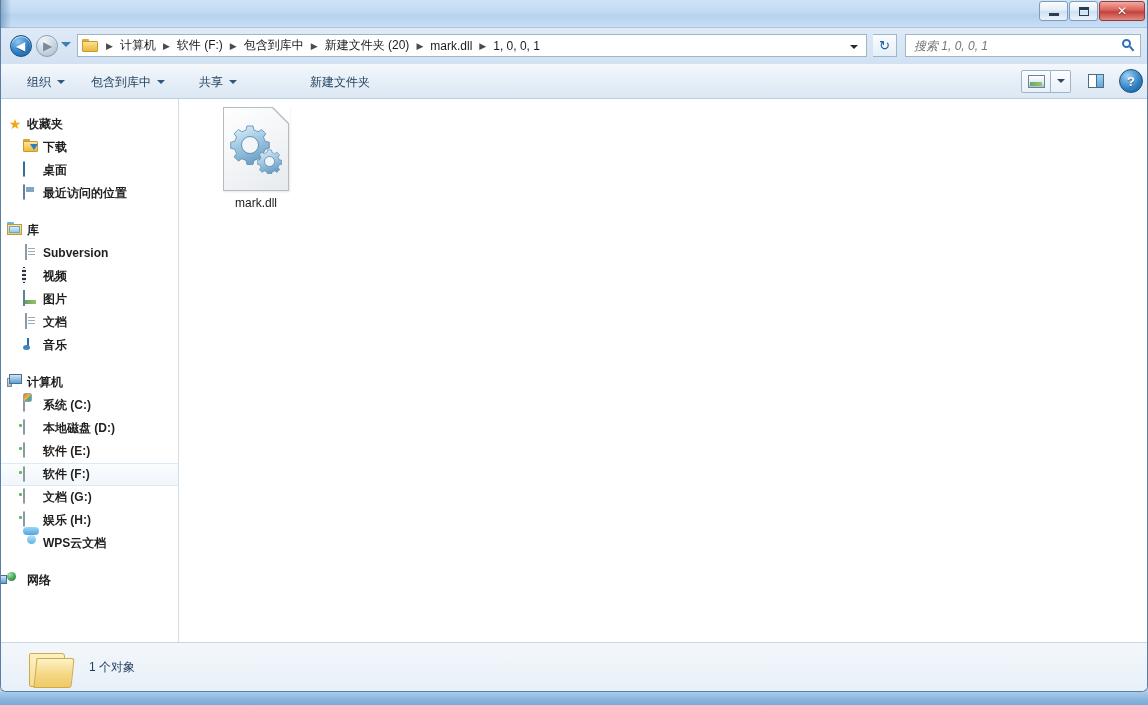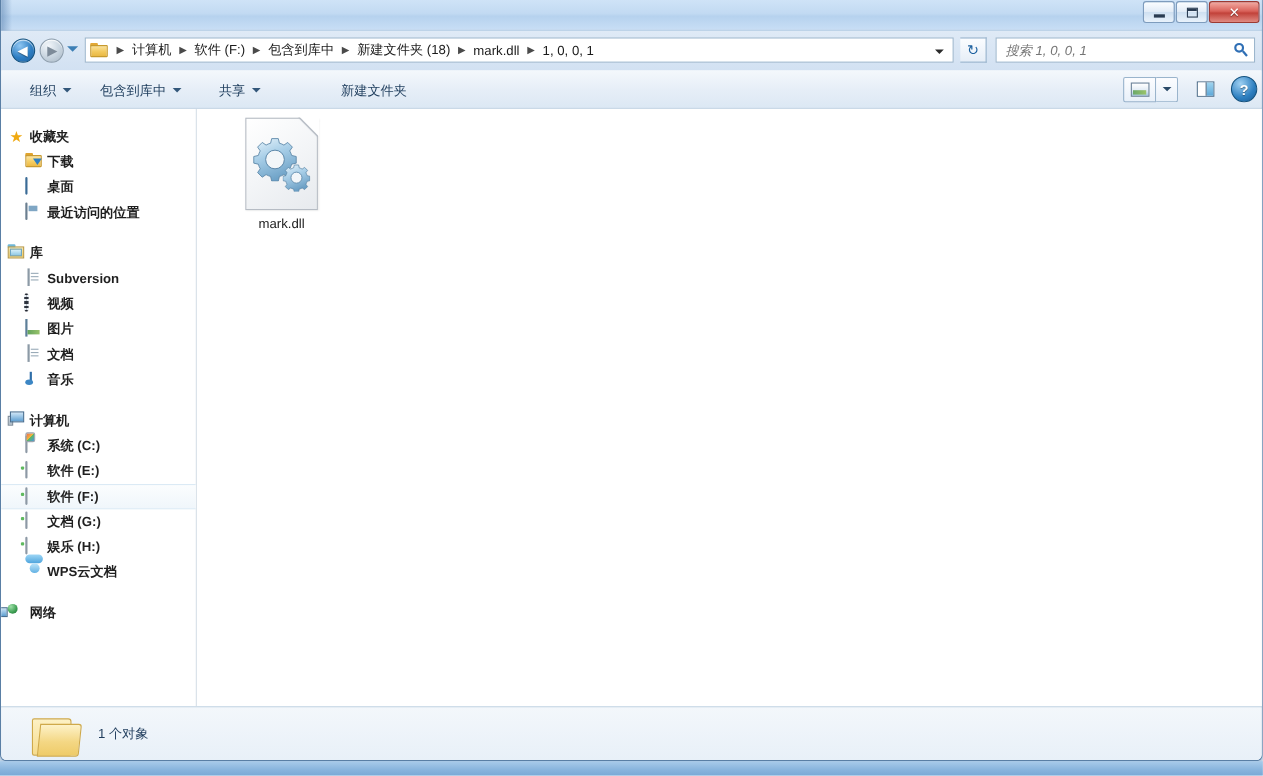--- a/index.html
+++ b/index.html
@@ -507,21 +507,21 @@
         <span class="tab"></span>
           <span class="body"></span>
       </span>
       <span class="crumb-sep">▶</span>
       <span class="crumb">计算机</span>
       <span class="crumb-sep">▶</span>
       <span class="crumb">软件 (F:)</span>
       <span class="crumb-sep">▶</span>
       <span class="crumb">包含到库中</span>
       <span class="crumb-sep">▶</span>
-      <span class="crumb">新建文件夹 (18)</span>
+      <span class="crumb">新建文件夹 (20)</span>
       <span class="crumb-sep">▶</span>
       <span class="crumb">mark.dll</span>
       <span class="crumb-sep">▶</span>
       <span class="crumb">1, 0, 0, 1</span>
       <span class="crumb-caret"></span>
     </div>
 
     <div class="refresh">
       <span>↻</span>
     </div>
@@ -639,20 +639,24 @@
       <div class="nav-group">
         <div class="nav-row header">
           <span class="nav-icon">
             <span class="ic-computer"><span class="base"></span><span class="scr"></span></span>
           </span>
           <span class="nav-label">计算机</span>
         </div>
         <div class="nav-row child">
           <span class="nav-icon"><span class="ic-drive-sys"></span></span>
           <span class="nav-label">系统 (C:)</span>
+        </div>
+        <div class="nav-row child">
+          <span class="nav-icon"><span class="ic-drive"></span></span>
+          <span class="nav-label">本地磁盘 (D:)</span>
         </div>
         <div class="nav-row child">
           <span class="nav-icon"><span class="ic-drive"></span></span>
           <span class="nav-label">软件 (E:)</span>
         </div>
         <div class="nav-row child selected">
           <span class="nav-icon"><span class="ic-drive"></span></span>
           <span class="nav-label">软件 (F:)</span>
         </div>
         <div class="nav-row child">

